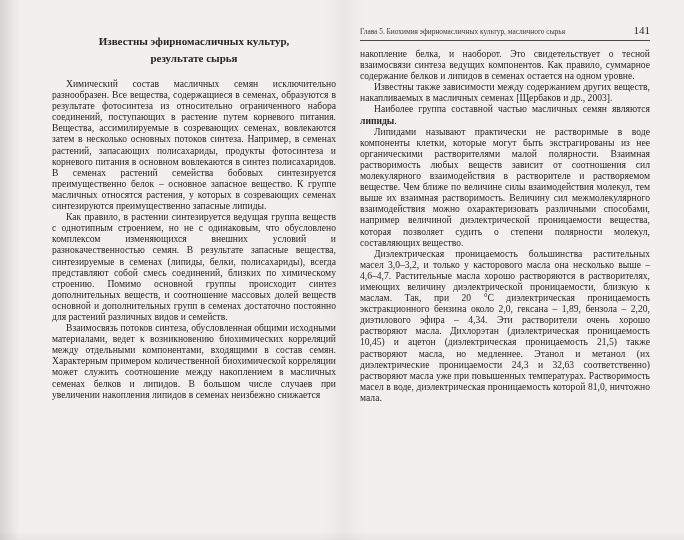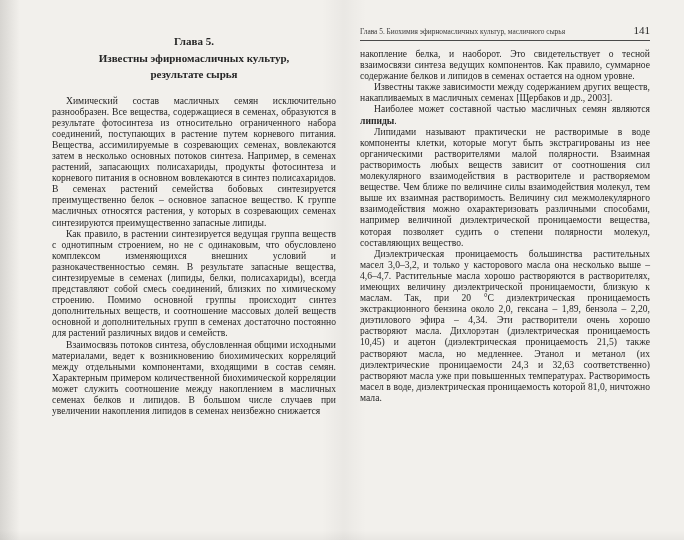--- a/index.html
+++ b/index.html
@@ -69,42 +69,41 @@
   .body-text p.para.no-indent { text-indent: 0; }
 </style>
 </head>
 <body>
 
 <div class="spread">
 
   <div class="page page-left">
     <div class="left-content">
       <div class="chapter-heading">
-        <div>Глава 5.</div>
         <div>Известны эфирномасличных культур,</div>
         <div>результате сырья</div>
       </div>
       <div class="body-text">
           <p class="para"><span>Химический состав масличных семян исключительно разнообразен. Все вещества, содержащиеся в семенах, образуются в результате фотосинтеза из относительно ограниченного набора соединений, поступающих в растение путем корневого питания. Вещества, ассимилируемые в созревающих семенах, вовлекаются затем в несколько основных потоков синтеза. Например, в семенах растений, запасающих полисахариды, продукты фотосинтеза и корневого питания в основном вовлекаются в синтез полисахаридов. В семенах растений семейства бобовых синтезируется преимущественно белок – основное запасное вещество. К группе масличных относятся растения, у которых в созревающих семенах синтезируются преимущественно запасные липиды.</span></p>
           <p class="para"><span>Как правило, в растении синтезируется ведущая группа веществ с однотипным строением, но не с одинаковым, что обусловлено комплексом изменяющихся внешних условий и разнокачественностью семян. В результате запасные вещества, синтезируемые в семенах (липиды, белки, полисахариды), всегда представляют собой смесь соединений, близких по химическому строению. Помимо основной группы происходит синтез дополнительных веществ, и соотношение массовых долей веществ основной и дополнительных групп в семенах достаточно постоянно для растений различных видов и семейств.</span></p>
           <p class="para"><span>Взаимосвязь потоков синтеза, обусловленная общими исходными материалами, ведет к возникновению биохимических корреляций между отдельными компонентами, входящими в состав семян. Характерным примером количественной биохимической корреляции может служить соотношение между накоплением в масличных семенах белков и липидов. В большом числе случаев при увеличении накопления липидов в семенах неизбежно снижается</span></p>
         </div>
     </div>
   </div>
 
   <div class="page page-right">
     <div class="right-content">
       <div class="running-header">
         <span>Глава 5. Биохимия эфирномасличных культур, масличного сырья</span>
         <span class="pageno">141</span>
       </div>
       <div class="body-text">
           <p class="para no-indent"><span>накопление белка, и наоборот. Это свидетельствует о тесной взаимосвязи синтеза ведущих компонентов. Как правило, суммарное содержание белков и липидов в семенах остается на одном уровне.</span></p>
           <p class="para"><span>Известны также зависимости между содержанием других веществ, накапливаемых в масличных семенах [Щербаков и др., 2003].</span></p>
-          <p class="para"><span>Наиболее может составной частью масличных семян являются </span><b>липиды</b><span>.</span></p>
+          <p class="para"><span>Наиболее группа составной частью масличных семян являются </span><b>липиды</b><span>.</span></p>
           <p class="para"><span>Липидами называют практически не растворимые в воде компоненты клетки, которые могут быть экстрагированы из нее органическими растворителями малой полярности. Взаимная растворимость любых веществ зависит от соотношения сил молекулярного взаимодействия в растворителе и растворяемом веществе. Чем ближе по величине силы взаимодействия молекул, тем выше их взаимная растворимость. Величину сил межмолекулярного взаимодействия можно охарактеризовать различными способами, например величиной диэлектрической проницаемости вещества, которая позволяет судить о степени полярности молекул, составляющих вещество.</span></p>
           <p class="para"><span>Диэлектрическая проницаемость большинства растительных масел 3,0–3,2, и только у касторового масла она несколько выше – 4,6–4,7. Растительные масла хорошо растворяются в растворителях, имеющих величину диэлектрической проницаемости, близкую к маслам. Так, при 20 °С диэлектрическая проницаемость экстракционного бензина около 2,0, гексана – 1,89, бензола – 2,20, диэтилового эфира – 4,34. Эти растворители очень хорошо растворяют масла. Дихлорэтан (диэлектрическая проницаемость 10,45) и ацетон (диэлектрическая проницаемость 21,5) также растворяют масла, но медленнее. Этанол и метанол (их диэлектрические проницаемости 24,3 и 32,63 соответственно) растворяют масла уже при повышенных температурах. Растворимость масел в воде, диэлектрическая проницаемость которой 81,0, ничтожно мала.</span></p>
         </div>
     </div>
   </div>
 
   <div class="scan-edge-left"></div>
   <div class="scan-gutter"></div>
   <div class="scan-edge-bottom"></div>
 

